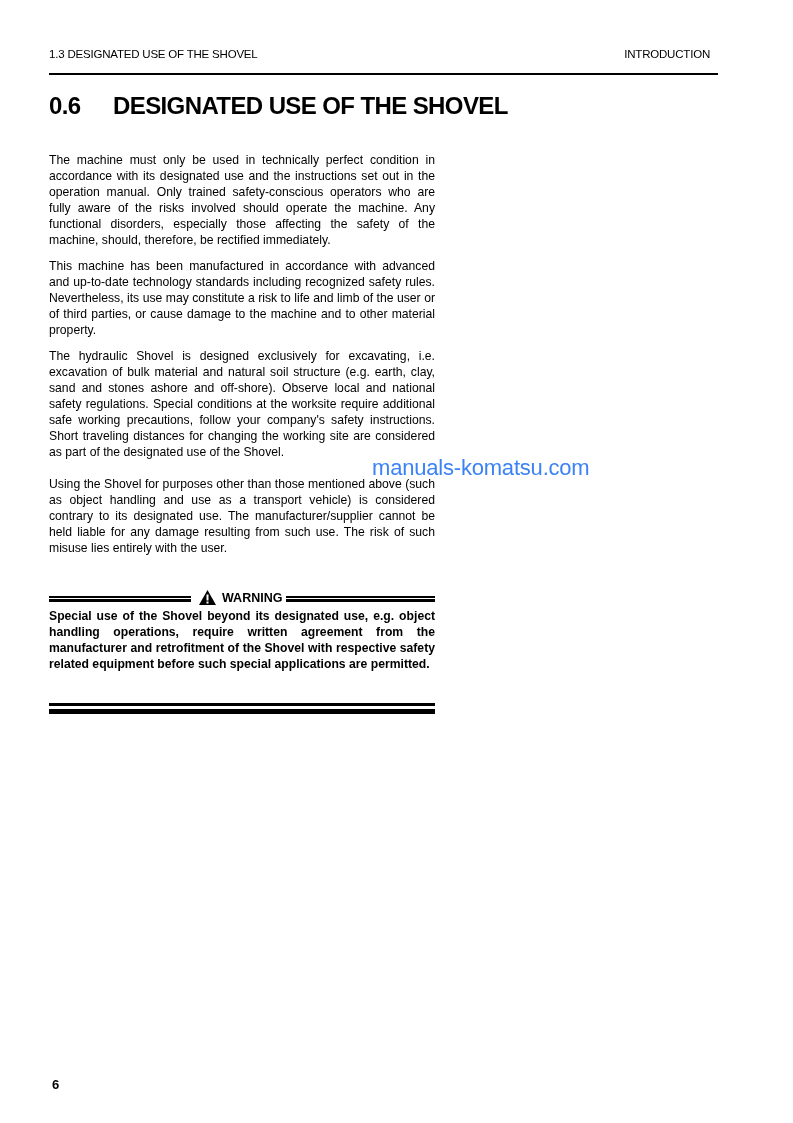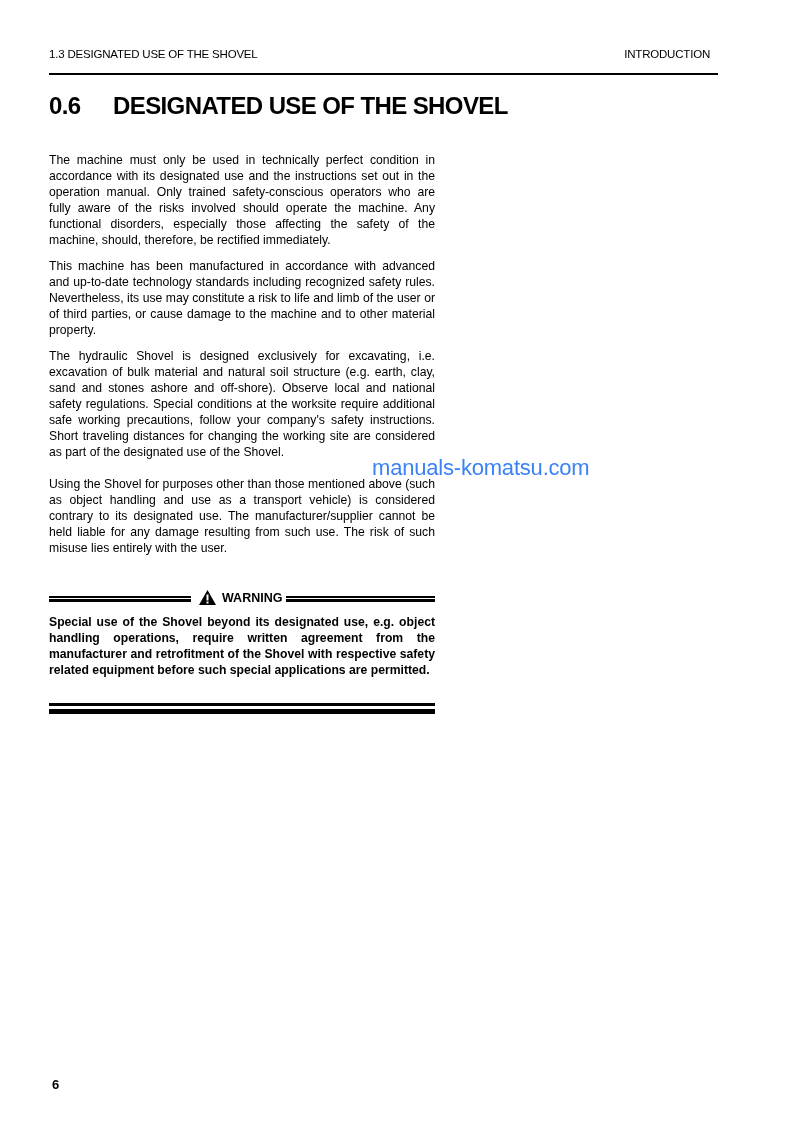--- a/index.html
+++ b/index.html
@@ -87,21 +87,20 @@
       top: 0;
       font-size: 12.5px;
       font-weight: bold;
       white-space: nowrap;
       display: flex;
       align-items: flex-end;
       gap: 6px;
     }
     .warn-label svg { display: block; }
     .warning-text {
-      margin-top: 6px;
       font-size: 12.2px;
       line-height: 16px;
       font-weight: bold;
       text-align: justify;
     }
     .warning-bottom {
       position: absolute;
       left: 49px;
       top: 703px;
       width: 386px;

